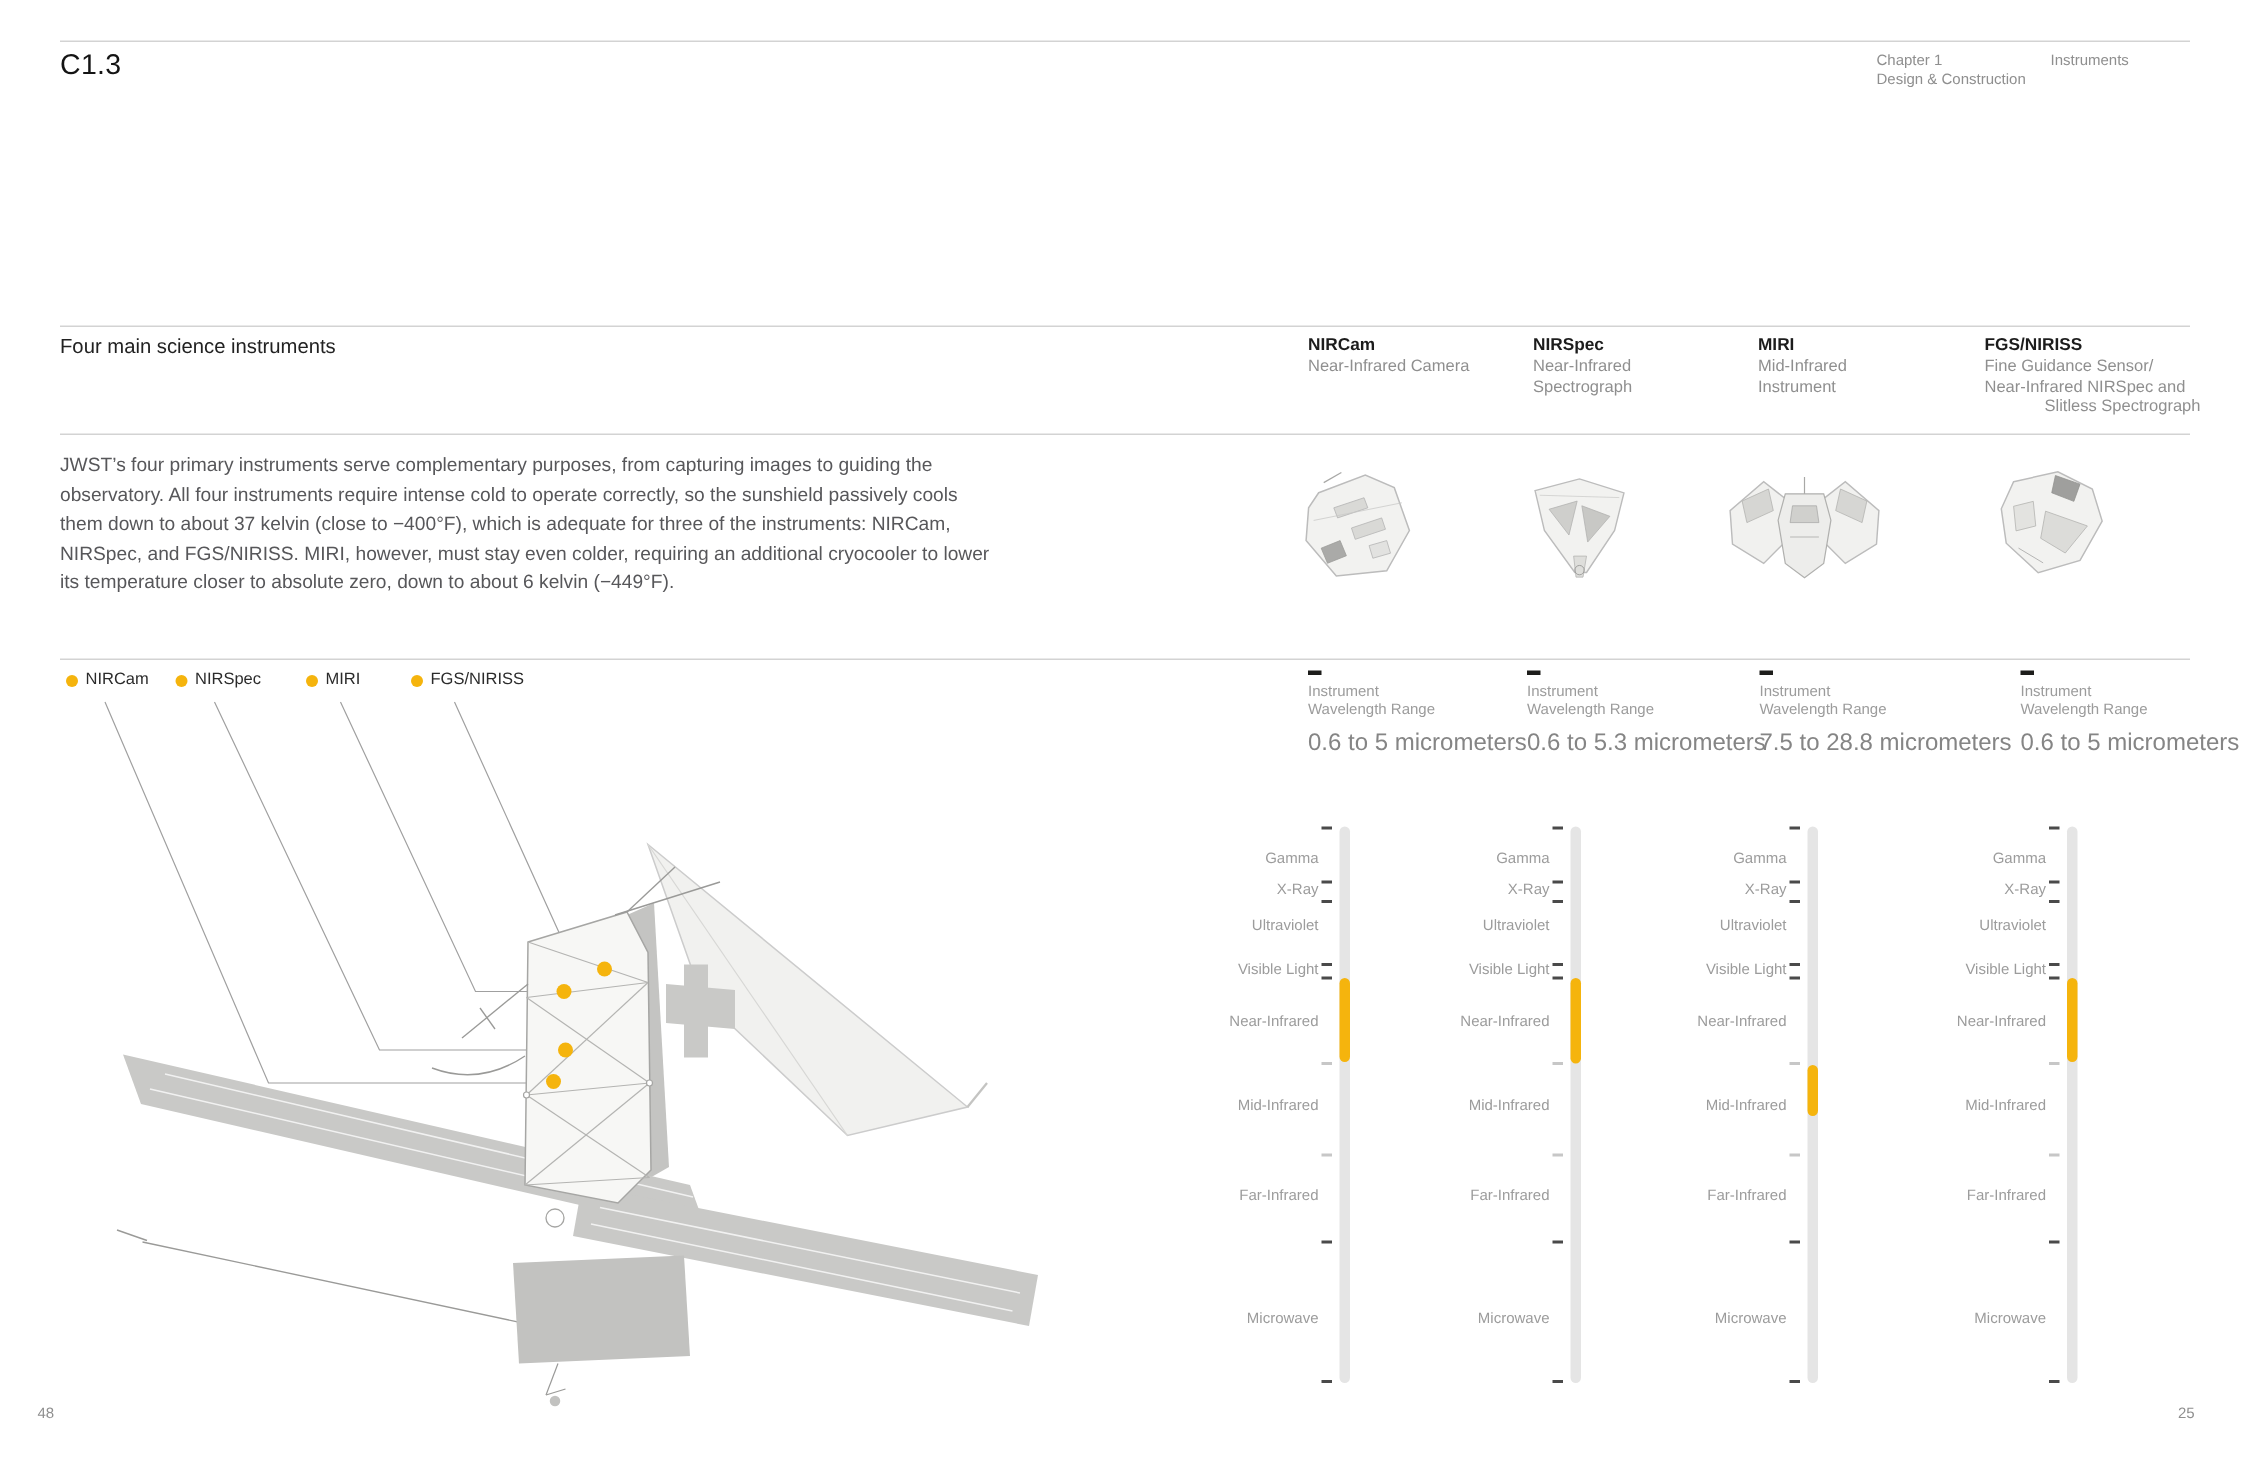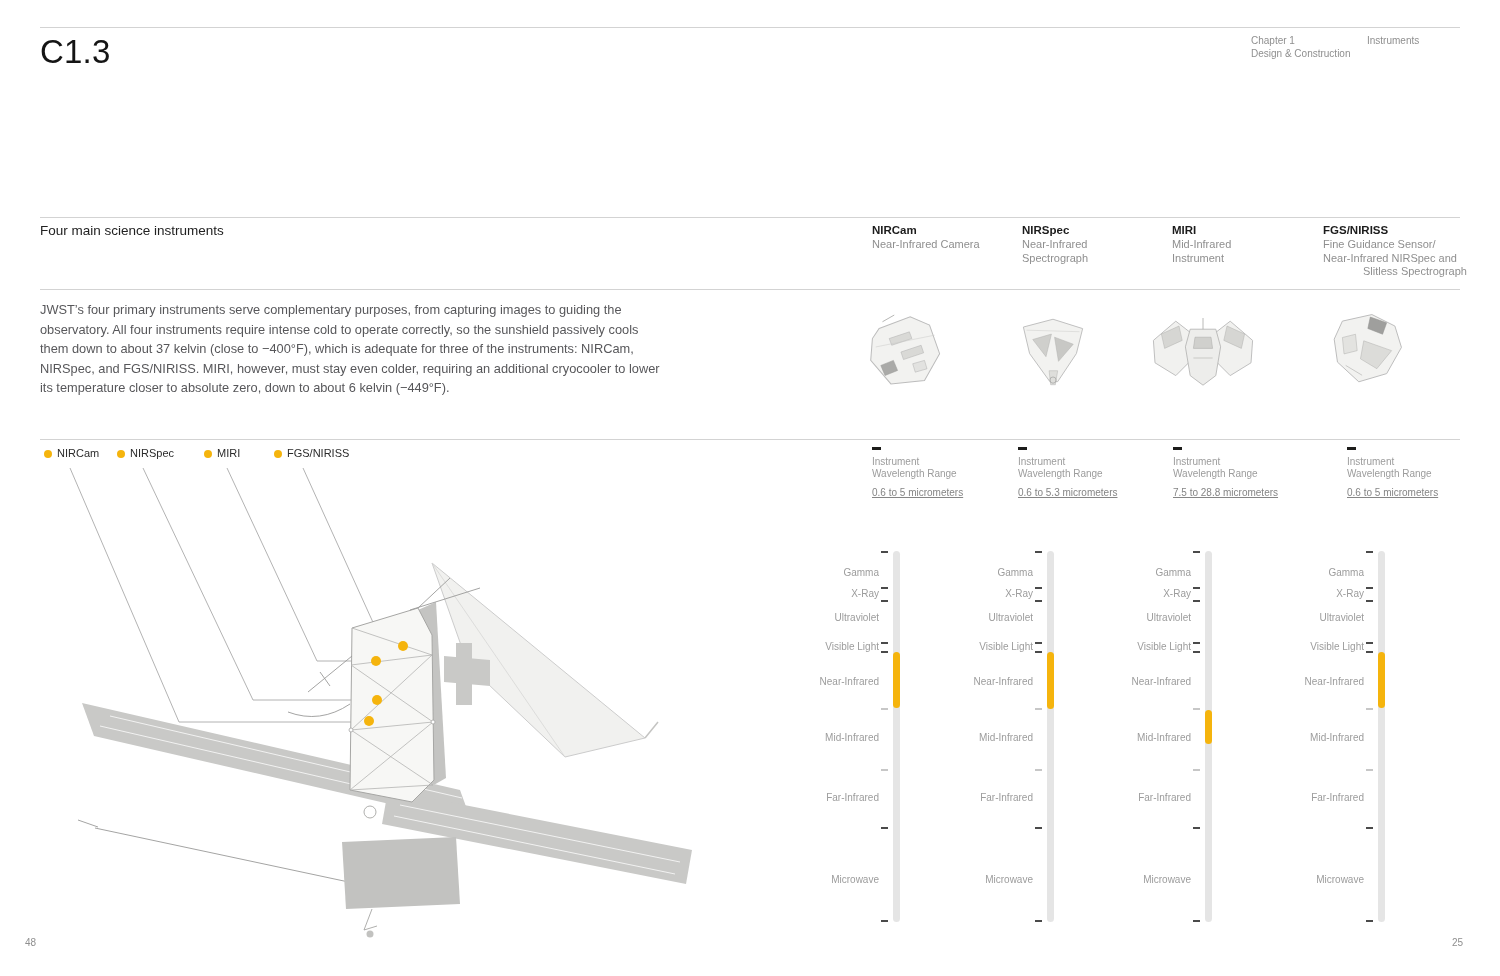--- a/index.html
+++ b/index.html
@@ -2,34 +2,34 @@
 <html><head>
 <meta charset="utf-8">
 <style>
   html,body{margin:0;padding:0;background:#ffffff;}
   body{width:1500px;height:976px;position:relative;font-family:"Liberation Sans",sans-serif;
        -webkit-font-smoothing:antialiased;color:#1d1d1b;}
   .page{position:absolute;inset:0;overflow:hidden;}
   .abs{position:absolute;}
   .rule{position:absolute;height:1px;background:#d3d3d3;}
 
-  #section-number{left:40px;top:33px;font-size:33px;letter-spacing:.2px;color:#141414;}
+  #section-number{left:40px;top:33px;font-size:19px;letter-spacing:.2px;color:#141414;}
   .meta{font-size:10px;line-height:12.5px;color:#8f8f8f;}
   #chapter-meta{left:1251px;top:35px;}
   #section-label{left:1367px;top:35px;}
 
   #intro-heading{left:40px;top:223px;font-size:13.5px;color:#222;}
   #intro-body{left:40px;top:300px;width:627px;font-size:12.8px;line-height:19.6px;color:#57575a;}
 
   .col-name{position:absolute;font-size:11.5px;font-weight:bold;color:#1c1c1c;line-height:13.5px;}
   .col-sub{position:absolute;font-size:11px;color:#8f8f8f;line-height:13.5px;}
 
   .dash{position:absolute;width:9px;height:3px;background:#1d1d1b;}
   .wl-label{position:absolute;font-size:10px;line-height:11.5px;color:#9c9c9c;}
-  .wl-value{position:absolute;font-size:10px;color:#858585;text-decoration:underline;}
+  .wl-value{position:absolute;font-size:16px;color:#858585;}
 
   .bar-track{position:absolute;width:7px;background:#e5e5e5;border-radius:4px;}
   .bar-hl{position:absolute;width:7px;background:#f5b40d;border-radius:4px;}
   .tick{position:absolute;width:7px;height:2px;}
   .tick.d{background:#4a4a4a;}
   .tick.l{background:#c7c7c7;}
   .band-label{position:absolute;width:92px;text-align:right;font-size:10px;line-height:12px;color:#9c9c9c;}
 
   .legend-dot{position:absolute;width:8px;height:8px;border-radius:50%;background:#f5b40d;}
   .legend-label{position:absolute;font-size:11px;color:#2b2b2b;}

